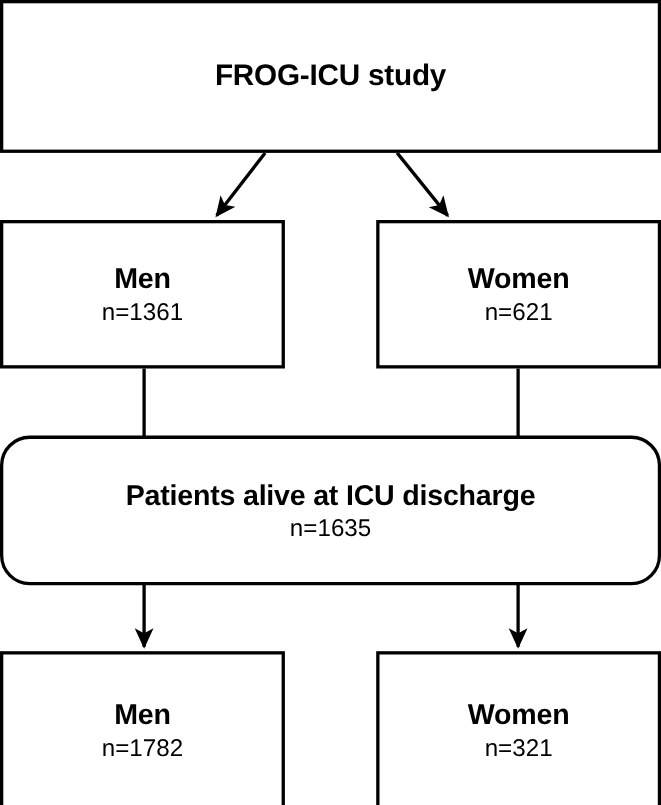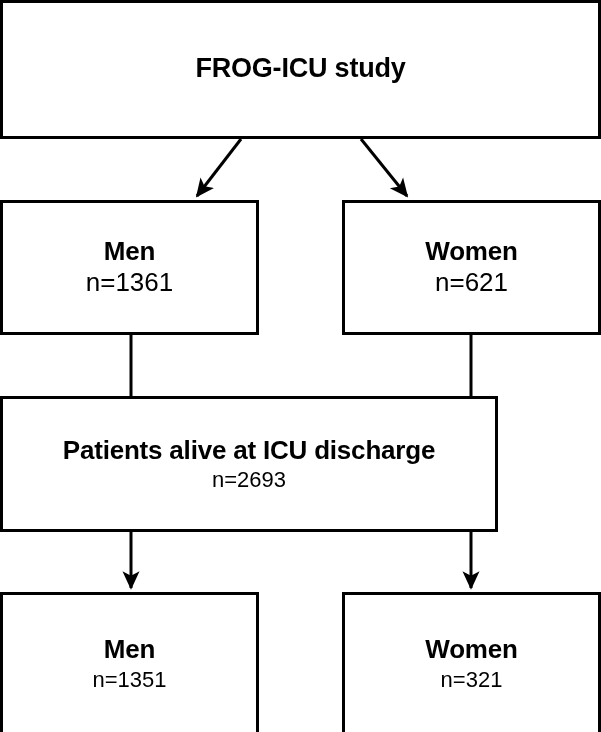--- a/index.html
+++ b/index.html
@@ -61,28 +61,29 @@
   }
   #node-women-all {
     left: 342px;
     top: 200px;
     width: 259px;
     height: 135px;
   }
   #node-men-all .node-title,
   #node-women-all .node-title { font-size: 26px; margin-bottom: 3px; }
   #node-men-all .node-count,
-  #node-women-all .node-count { font-size: 26px; }
+  #node-women-all .node-count { font-size: 22px; }
 
   
   #node-alive {
     left: 0px;
     top: 396px;
-    width: 498px;
+    width: 601px;
     height: 136px;
+    border-radius: 27px;
   }
   #node-alive .node-title { font-size: 26px; margin-bottom: 2px; }
   #node-alive .node-count { font-size: 22px; }
 
   
   #node-men-alive {
     left: 0px;
     top: 592px;
     width: 259px;
     height: 143px;
@@ -142,26 +143,26 @@
     <div class="node-count">n=1361</div>
   </div>
 
   <div class="node-box" id="node-women-all">
     <div class="node-title">Women</div>
     <div class="node-count">n=621</div>
   </div>
 
   <div class="node-box" id="node-alive">
     <div class="node-title">Patients alive at ICU discharge</div>
-    <div class="node-count">n=2693</div>
+    <div class="node-count">n=1635</div>
   </div>
 
   <div class="node-box" id="node-men-alive">
     <div class="node-title">Men</div>
-    <div class="node-count">n=1351</div>
+    <div class="node-count">n=1782</div>
   </div>
 
   <div class="node-box" id="node-women-alive">
     <div class="node-title">Women</div>
     <div class="node-count">n=321</div>
   </div>
 
 </div>
 
 </body></html>

